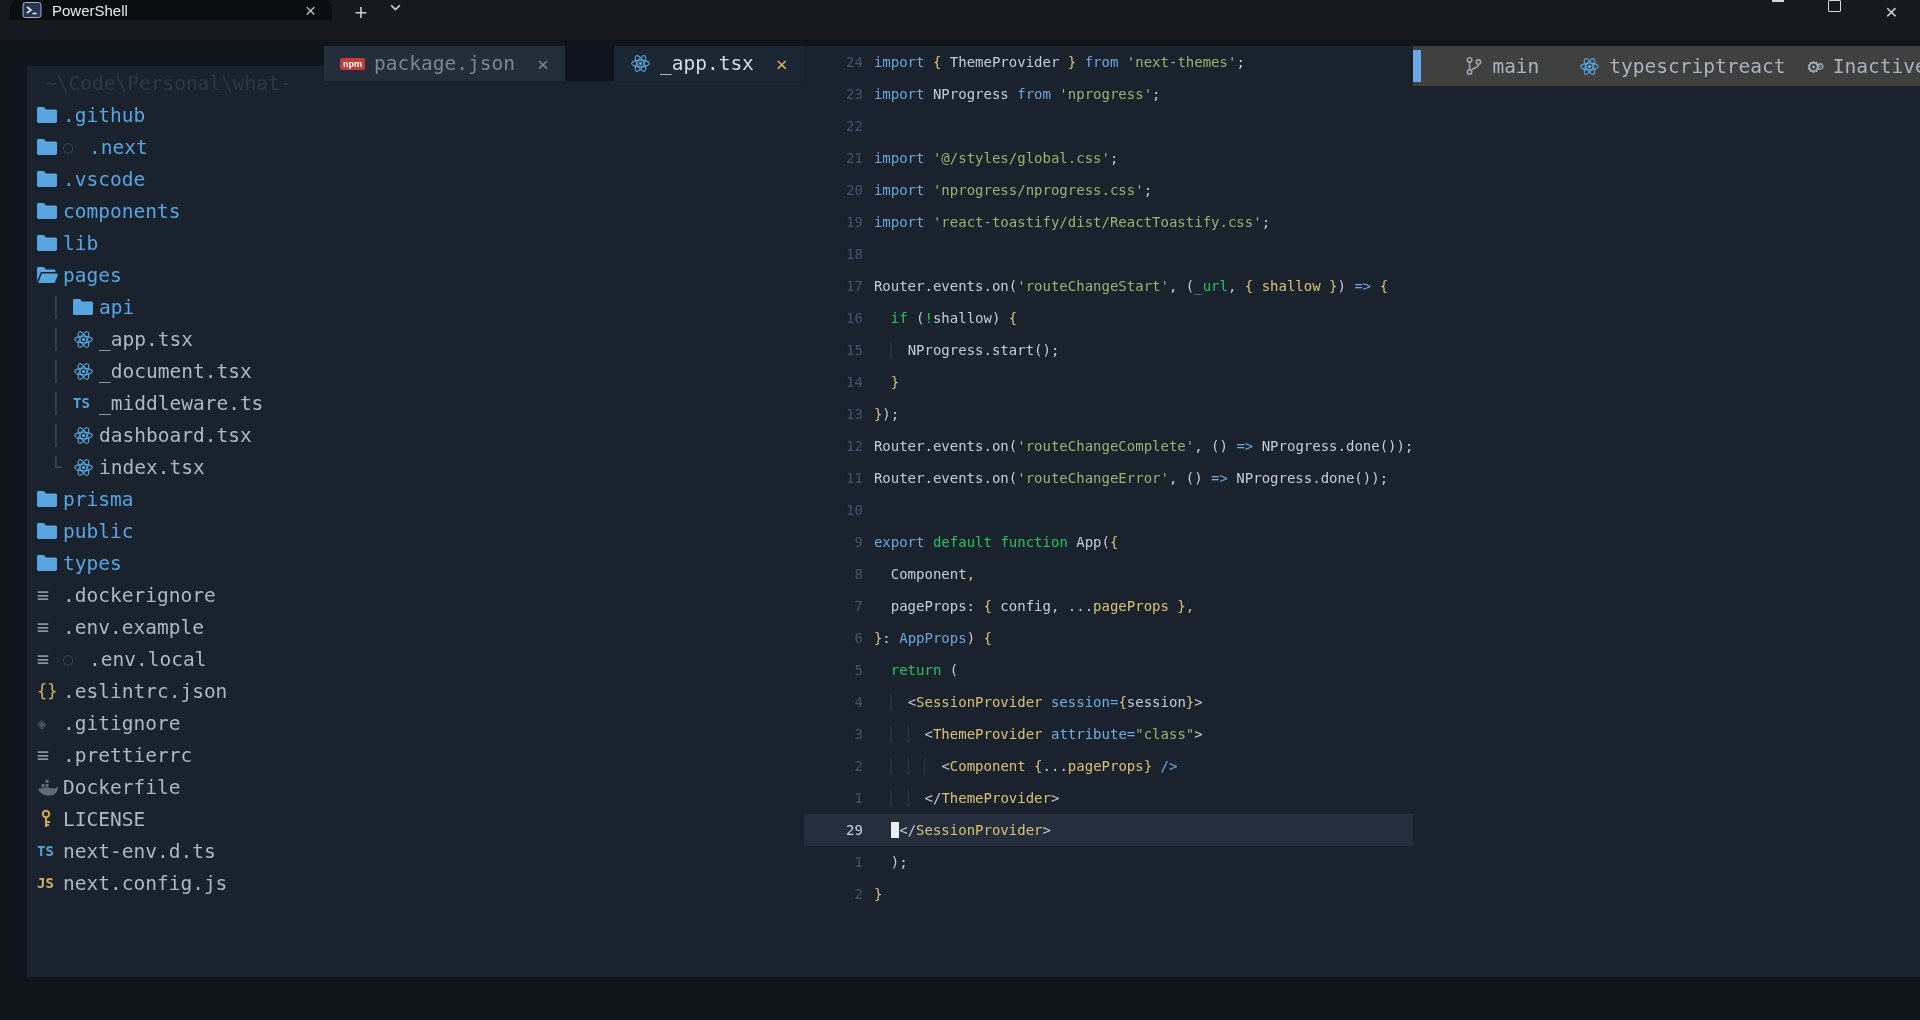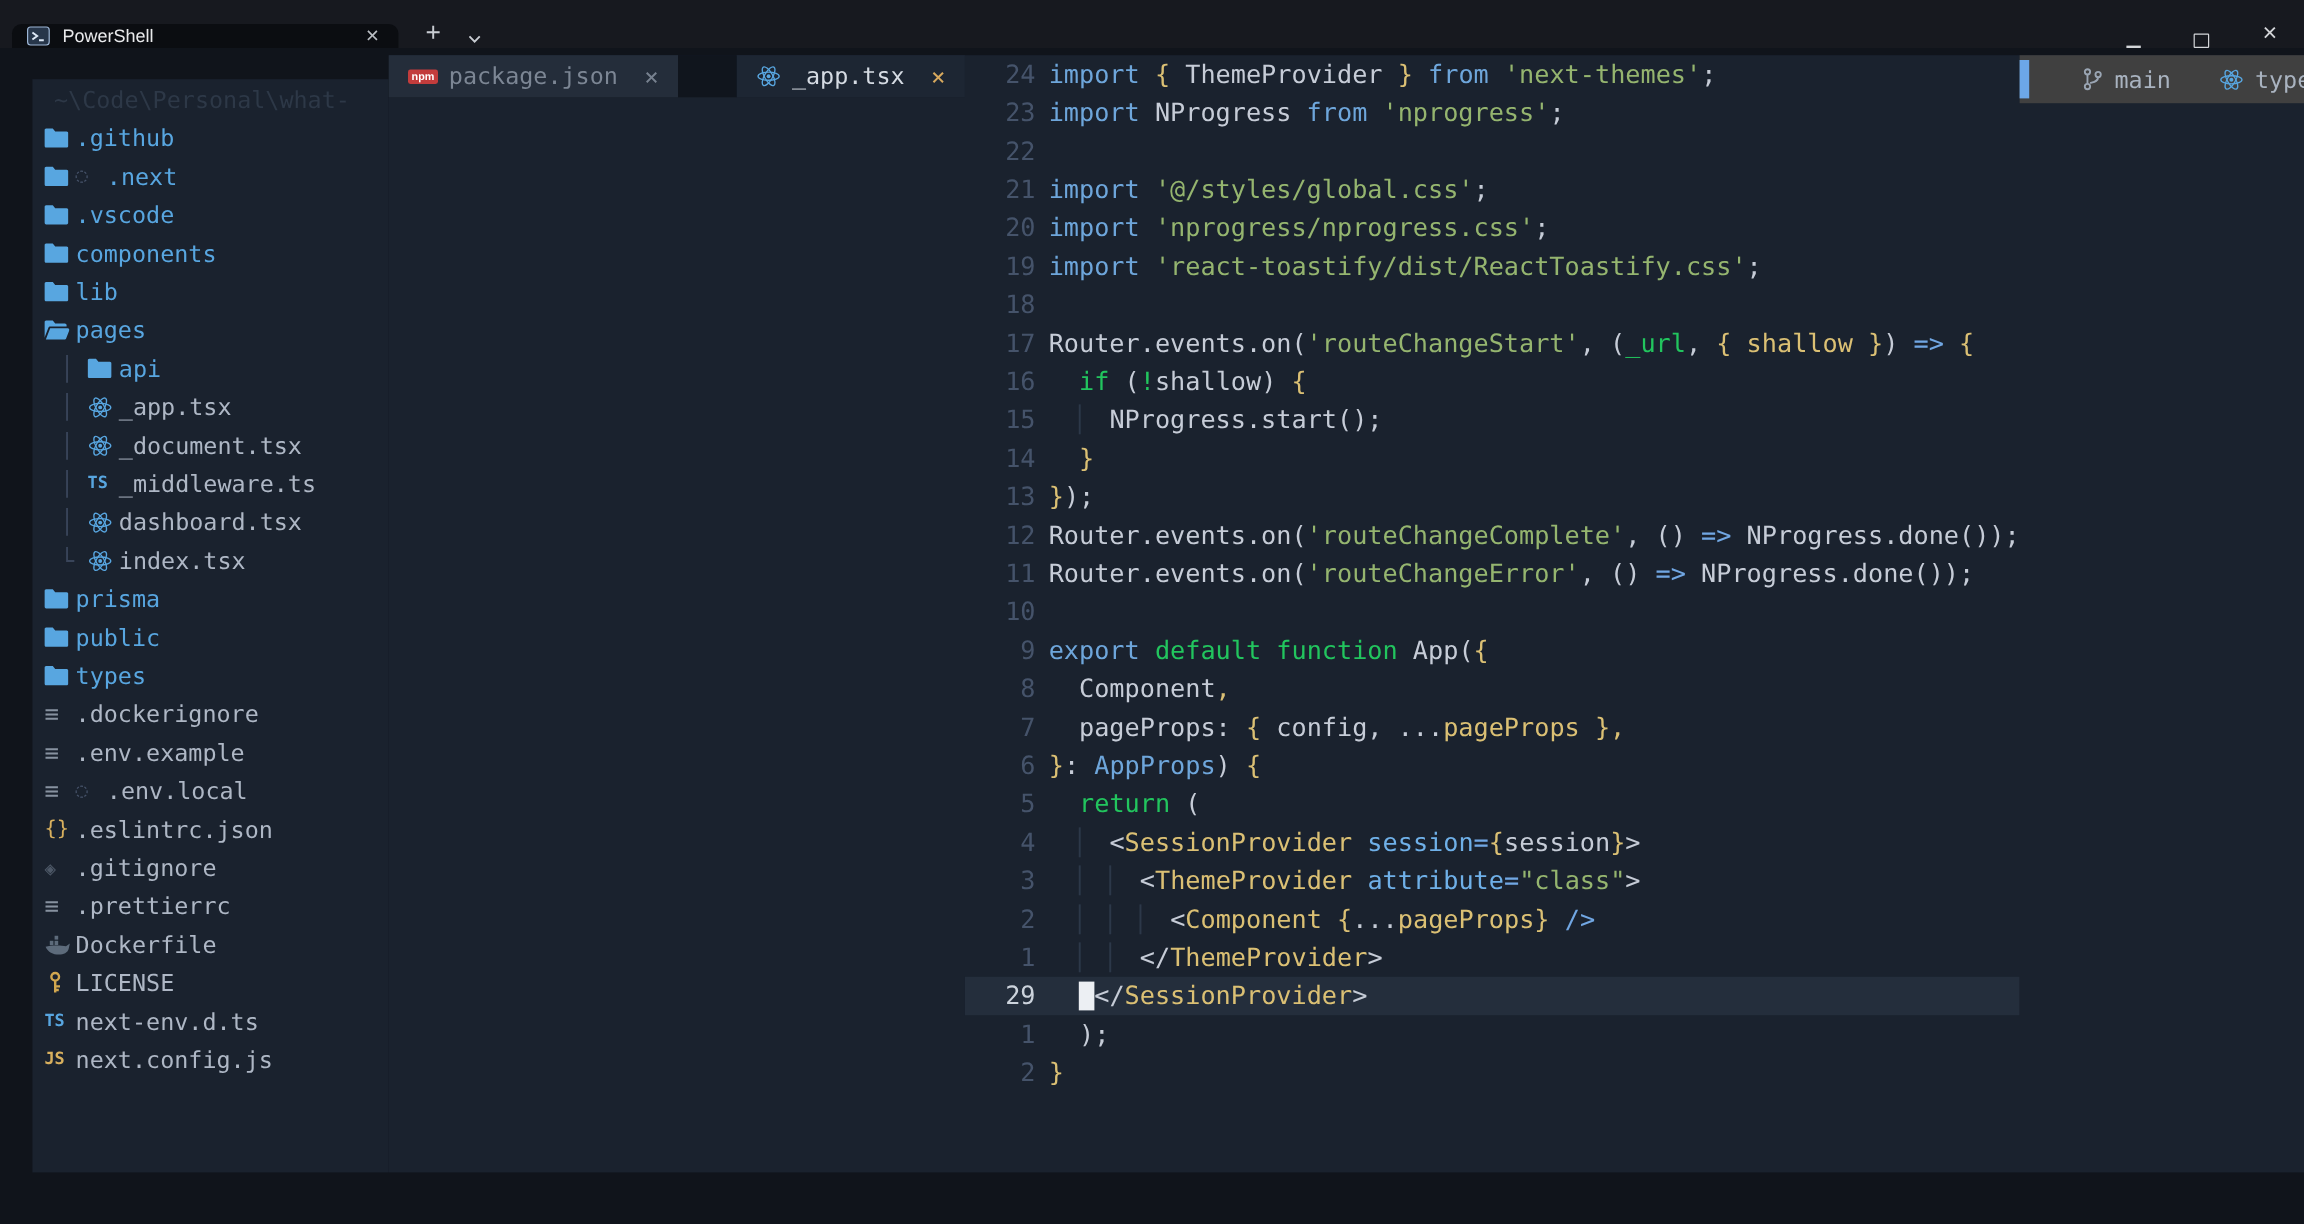--- a/index.html
+++ b/index.html
@@ -4,21 +4,21 @@
 <style>
   html,body{margin:0;padding:0;}
   body{
     width:1920px;height:1020px;overflow:hidden;position:relative;
     background:#10141b;
     font-family:"DejaVu Sans Mono",monospace;
     -webkit-font-smoothing:antialiased;
   }
   
   .titlebar{
-    height:40px;background:#17191f;display:flex;align-items:flex-end;
+    height:40px;background:#17191f;display:flex;align-items:flex-start;
     font-family:"Liberation Sans",sans-serif;
   }
   .term-tab{
     margin-left:10px;width:298px;background:#0b0d11;border-radius:8px 8px 0 0;
     display:flex;align-items:center;padding:0 12px 0 12px;color:#e9eaec;font-size:15px;
   }
   .psicon{display:flex;margin-right:10px;}
   .term-tab .tab-title{flex:1;}
   .term-tab .tclose{color:#b9bdc2;font-size:19px;line-height:1;padding:0 4px;}
   .tbar-btn{display:flex;align-items:center;justify-content:center;width:34px;color:#c8ccd2;}
@@ -49,21 +49,21 @@
   
   .main{flex:1;display:flex;flex-direction:row;background:#1a222e;}
   .tabline{height:35px;background:#19202b;display:flex;align-items:stretch;font-size:19.5px;}
   .etab{display:flex;align-items:center;padding:0 16px;color:#7c8694;background:#242d3a;}
   .etab .eicon{margin-right:9px;display:flex;align-items:center;}
   .etab .eclose{margin-left:22px;color:#77818f;font-size:20px;}
   .etab.active{background:#1d2633;color:#d5dbe3;}
   .etab.active .eclose{color:#d7a95e;}
   .tabgap{width:49px;background:#10151d;}
   .tabrest{flex:1;}
-  .editor{height:864px;overflow:hidden;font-size:21px;}
+  .editor{height:864px;overflow:hidden;font-size:14px;}
   .cl{height:32px;line-height:32px;display:flex;white-space:pre;}
   .cl .ln{width:59px;flex:none;text-align:right;color:#45536a;}
   .cl .ct{margin-left:11px;}
   .cl.cur{background:#242e3c;}
   .cl.cur .ln{color:#ccd3dc;}
   .ct .kw{color:#6ea6db;}
   .ct .kw2{color:#22c55e;}
   .ct .str{color:#95b56f;}
   .ct .br{color:#dbc074;}
   .ct .op{color:#71a7e3;}

